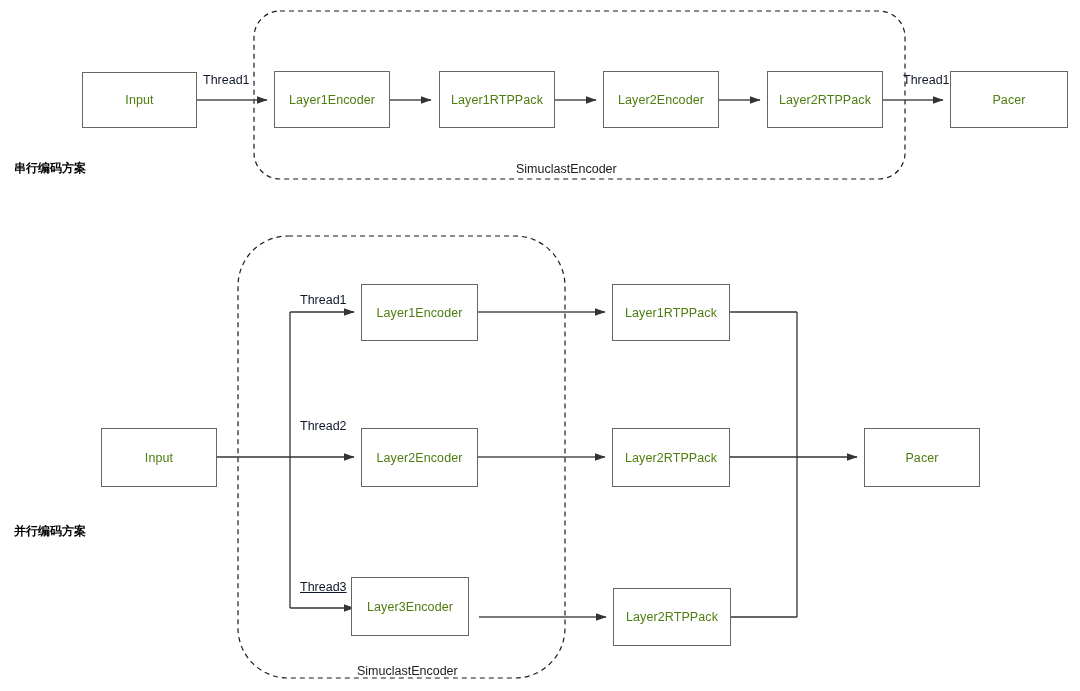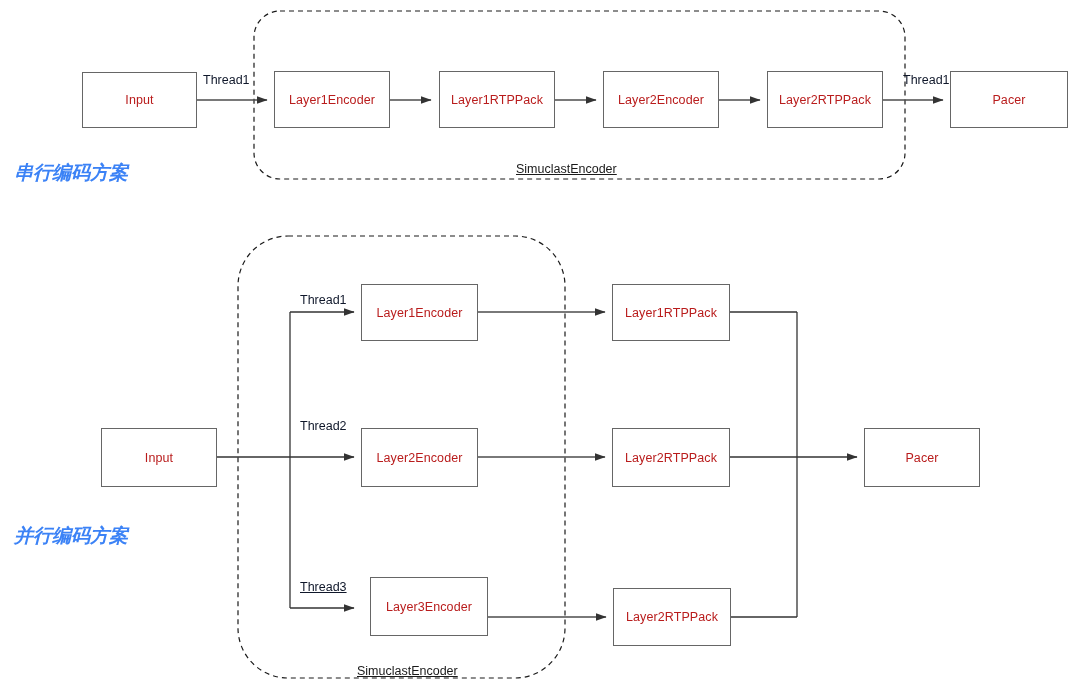--- a/index.html
+++ b/index.html
@@ -26,44 +26,42 @@
   }
   .node-box {
     position: absolute;
     box-sizing: border-box;
     border: 1.2px solid #666666;
     background: #ffffff;
     display: flex;
     align-items: center;
     justify-content: center;
     font-size: 12.5px;
-    color: #b91c1c;
+    color: #4d7c0f;
     letter-spacing: 0.1px;
   }
   .edge-label {
     position: absolute;
     font-size: 12.5px;
     color: #0f172a;
     background: transparent;
     white-space: nowrap;
   }
   .group-label {
     position: absolute;
     font-size: 12.5px;
     color: #1a1a1a;
     white-space: nowrap;
-    text-decoration: underline;
   }
   .scheme-label {
     position: absolute;
-    font-size: 19px;
+    font-size: 12px;
     font-weight: bold;
-    color: #3b82f6;
+    color: #000000;
     white-space: nowrap;
-    font-style: italic;
   }
 </style>
 </head>
 <body>
 
 <div id="canvas">
 
   <svg id="svg-layer" viewBox="0 0 1080 691" xmlns="http://www.w3.org/2000/svg">
     <defs>
       <marker id="arrow" markerWidth="9" markerHeight="9" refX="8" refY="3" orient="auto" markerUnits="strokeWidth">
@@ -151,21 +149,21 @@
   </div>
 
   <div class="node-box" style="left:361px; top:284px; width:117px; height:57px;">
     <span>Layer1Encoder</span>
   </div>
 
   <div class="node-box" style="left:361px; top:428px; width:117px; height:59px;">
     <span>Layer2Encoder</span>
   </div>
 
-  <div class="node-box" style="left:370px; top:577px; width:118px; height:59px;">
+  <div class="node-box" style="left:351px; top:577px; width:118px; height:59px;">
     <span>Layer3Encoder</span>
   </div>
 
   <div class="node-box" style="left:612px; top:284px; width:118px; height:57px;">
     <span>Layer1RTPPack</span>
   </div>
 
   <div class="node-box" style="left:612px; top:428px; width:118px; height:59px;">
     <span>Layer2RTPPack</span>
   </div>

